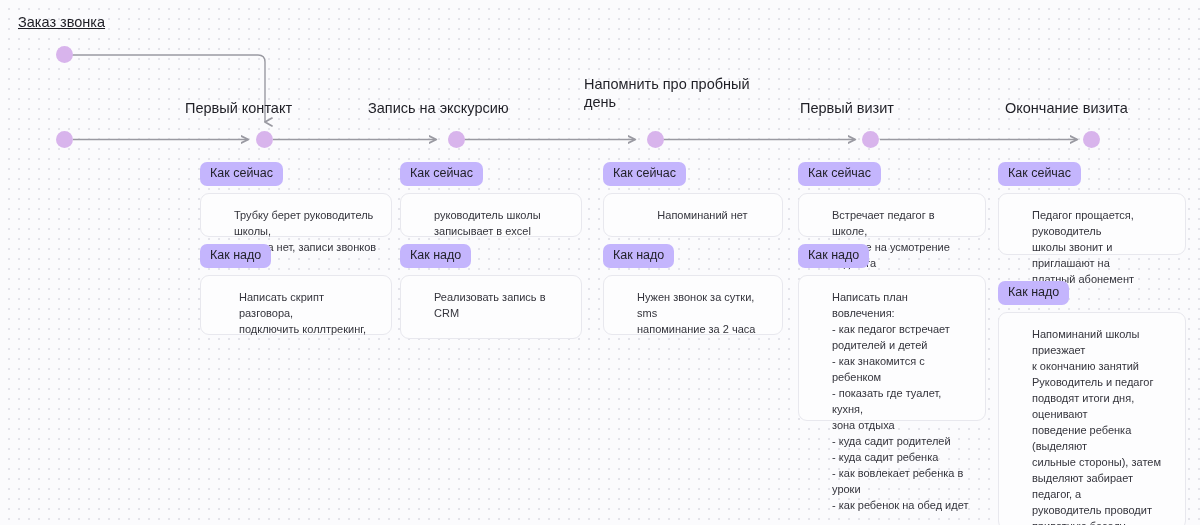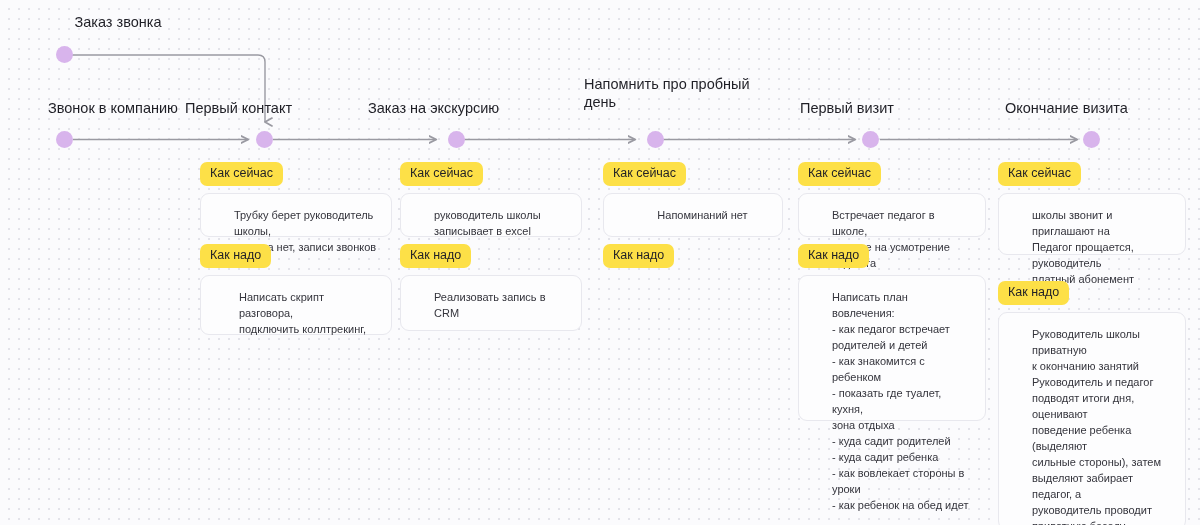--- a/index.html
+++ b/index.html
@@ -49,32 +49,33 @@
   .stage-title {
     position: absolute;
     font-size: 14.5px;
     line-height: 18px;
     color: #1f1f26;
     text-align: left;
     z-index: 4;
     white-space: pre-line;
   }
   .stage-title.left-align {
-    text-align: center;
+    text-align: left;
+    text-decoration: underline;
   }
 
   
   .column {
     position: absolute;
     z-index: 2;
   }
 
   .pill {
     display: inline-block;
-    background: #fde047;
+    background: #c4b5fd;
     color: #1f1f26;
     font-size: 12.5px;
     line-height: 15px;
     padding: 4px 10px 5px 10px;
     border-radius: 7px;
     margin-bottom: 7px;
   }
 
   .card {
     background: #fdfdfe;
@@ -117,21 +118,20 @@
     <line x1="73" y1="139.5" x2="248" y2="139.5" stroke="#9a9aa2" stroke-width="1.4" marker-end="url(#arrowhead)"></line>
     <line x1="273" y1="139.5" x2="436" y2="139.5" stroke="#9a9aa2" stroke-width="1.4" marker-end="url(#arrowhead)"></line>
     <line x1="461" y1="139.5" x2="635" y2="139.5" stroke="#9a9aa2" stroke-width="1.4" marker-end="url(#arrowhead)"></line>
     <line x1="660" y1="139.5" x2="855" y2="139.5" stroke="#9a9aa2" stroke-width="1.4" marker-end="url(#arrowhead)"></line>
     <line x1="880" y1="139.5" x2="1077" y2="139.5" stroke="#9a9aa2" stroke-width="1.4" marker-end="url(#arrowhead)"></line>
   </svg>
 
   <div class="stage-title left-align" style="left:18px; top:13px; width:200px;">Заказ звонка</div>
   <div class="node-dot" style="left:56px; top:46px;"></div>
 
-  <div class="stage-title left-align" style="left:18px; top:99px; width:190px;">Звонок в компанию</div>
   <div class="node-dot" style="left:56px; top:131px;"></div>
 
   <div class="stage-title" style="left:185px; top:99px; width:160px;">Первый контакт</div>
   <div class="node-dot" style="left:256px; top:131px;"></div>
 
   <div class="column" style="left:200px; top:162px; width:192px;">
     <span class="pill">Как сейчас</span>
     <div class="card" style="height:44px;">
       <p>
           <span class="line">Трубку берет руководитель школы,</span>
@@ -141,53 +141,59 @@
     <div class="spacer-sm"></div>
     <span class="pill">Как надо</span>
     <div class="card" style="height:60px;padding-left:20px;">
       <p>
           <span class="line">Написать скрипт разговора,</span>
           <span class="line">подключить коллтрекинг,</span>
         </p>
     </div>
   </div>
 
-  <div class="stage-title" style="left:368px; top:99px; width:178px;">Заказ на экскурсию</div>
+  <div class="stage-title" style="left:368px; top:99px; width:178px;">Запись на экскурсию</div>
   <div class="node-dot" style="left:448px; top:131px;"></div>
 
   <div class="column" style="left:400px; top:162px; width:182px;">
     <span class="pill">Как сейчас</span>
     <div class="card" style="height:44px;">
       <p>
           <span class="line">руководитель школы</span>
           <span class="line">записывает в excel</span>
         </p>
     </div>
     <div class="spacer-sm"></div>
     <span class="pill">Как надо</span>
-    <div class="card" style="height:56px;">
+    <div class="card" style="height:64px;">
       <p>
           <span class="line">Реализовать запись в CRM</span>
         </p>
     </div>
   </div>
 
   <div class="stage-title" style="left:584px; top:75px; width:190px;">Напомнить про пробный
 день</div>
   <div class="node-dot" style="left:647px; top:131px;"></div>
 
   <div class="column" style="left:603px; top:162px; width:180px;">
     <span class="pill">Как сейчас</span>
     <div class="card" style="height:44px;text-align:center;">
       <p>
           <span class="line">Напоминаний нет</span>
         </p>
     </div>
     <div class="spacer-sm"></div>
     <span class="pill">Как надо</span>
+    <div class="card" style="height:60px;">
+      <p>
+          <span class="line">Нужен звонок за сутки, sms</span>
+          <span class="line">напоминание за 2 часа</span>
+        </p>
+    </div>
   </div>
 
   <div class="stage-title" style="left:800px; top:99px; width:160px;">Первый визит</div>
   <div class="node-dot" style="left:862px; top:131px;"></div>
 
   <div class="column" style="left:798px; top:162px; width:188px;">
     <span class="pill">Как сейчас</span>
     <div class="card" style="height:44px;">
       <p>
           <span class="line">Встречает педагог в школе,</span>
@@ -199,43 +205,43 @@
     <div class="card" style="height:146px;">
       <p>
         <span class="line">Написать план вовлечения:</span>
         <span class="line">- как педагог встречает</span>
         <span class="line">родителей и детей</span>
         <span class="line">- как знакомится с ребенком</span>
         <span class="line">- показать где туалет, кухня,</span>
         <span class="line">зона отдыха</span>
         <span class="line">- куда садит родителей</span>
         <span class="line">- куда садит ребенка</span>
-        <span class="line">- как вовлекает стороны в уроки</span>
+        <span class="line">- как вовлекает ребенка в уроки</span>
         <span class="line">- как ребенок на обед идет</span>
       </p>
     </div>
   </div>
 
   <div class="stage-title" style="left:1005px; top:99px; width:180px;">Окончание визита</div>
   <div class="node-dot" style="left:1083px; top:131px;"></div>
 
   <div class="column" style="left:998px; top:162px; width:188px;">
     <span class="pill">Как сейчас</span>
     <div class="card" style="height:62px;">
       <p>
+          <span class="line">Педагог прощается, руководитель</span>
           <span class="line">школы звонит и приглашают на</span>
-          <span class="line">Педагог прощается, руководитель</span>
           <span class="line">платный абонемент</span>
         </p>
     </div>
     <div style="height:26px;"></div>
     <span class="pill">Как надо</span>
     <div class="card" style="height:218px;">
       <p>
-        <span class="line">Руководитель школы приватную</span>
+        <span class="line">Напоминаний школы приезжает</span>
         <span class="line">к окончанию занятий</span>
         <span class="line">Руководитель и педагог</span>
         <span class="line">подводят итоги дня, оценивают</span>
         <span class="line">поведение ребенка (выделяют</span>
         <span class="line">сильные стороны), затем</span>
         <span class="line">выделяют забирает педагог, а</span>
         <span class="line">руководитель проводит</span>
         <span class="line">приватную беседу,</span>
         <span class="line">рассказывает про условия,</span>
 

